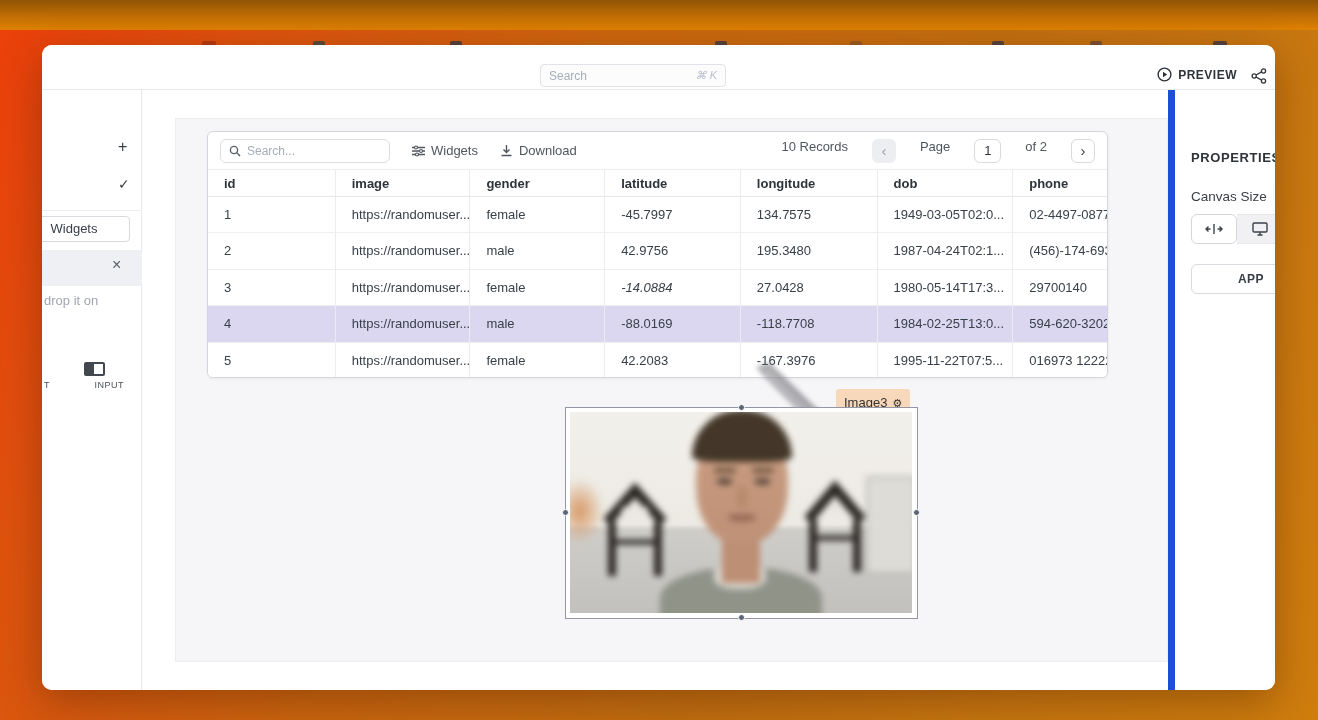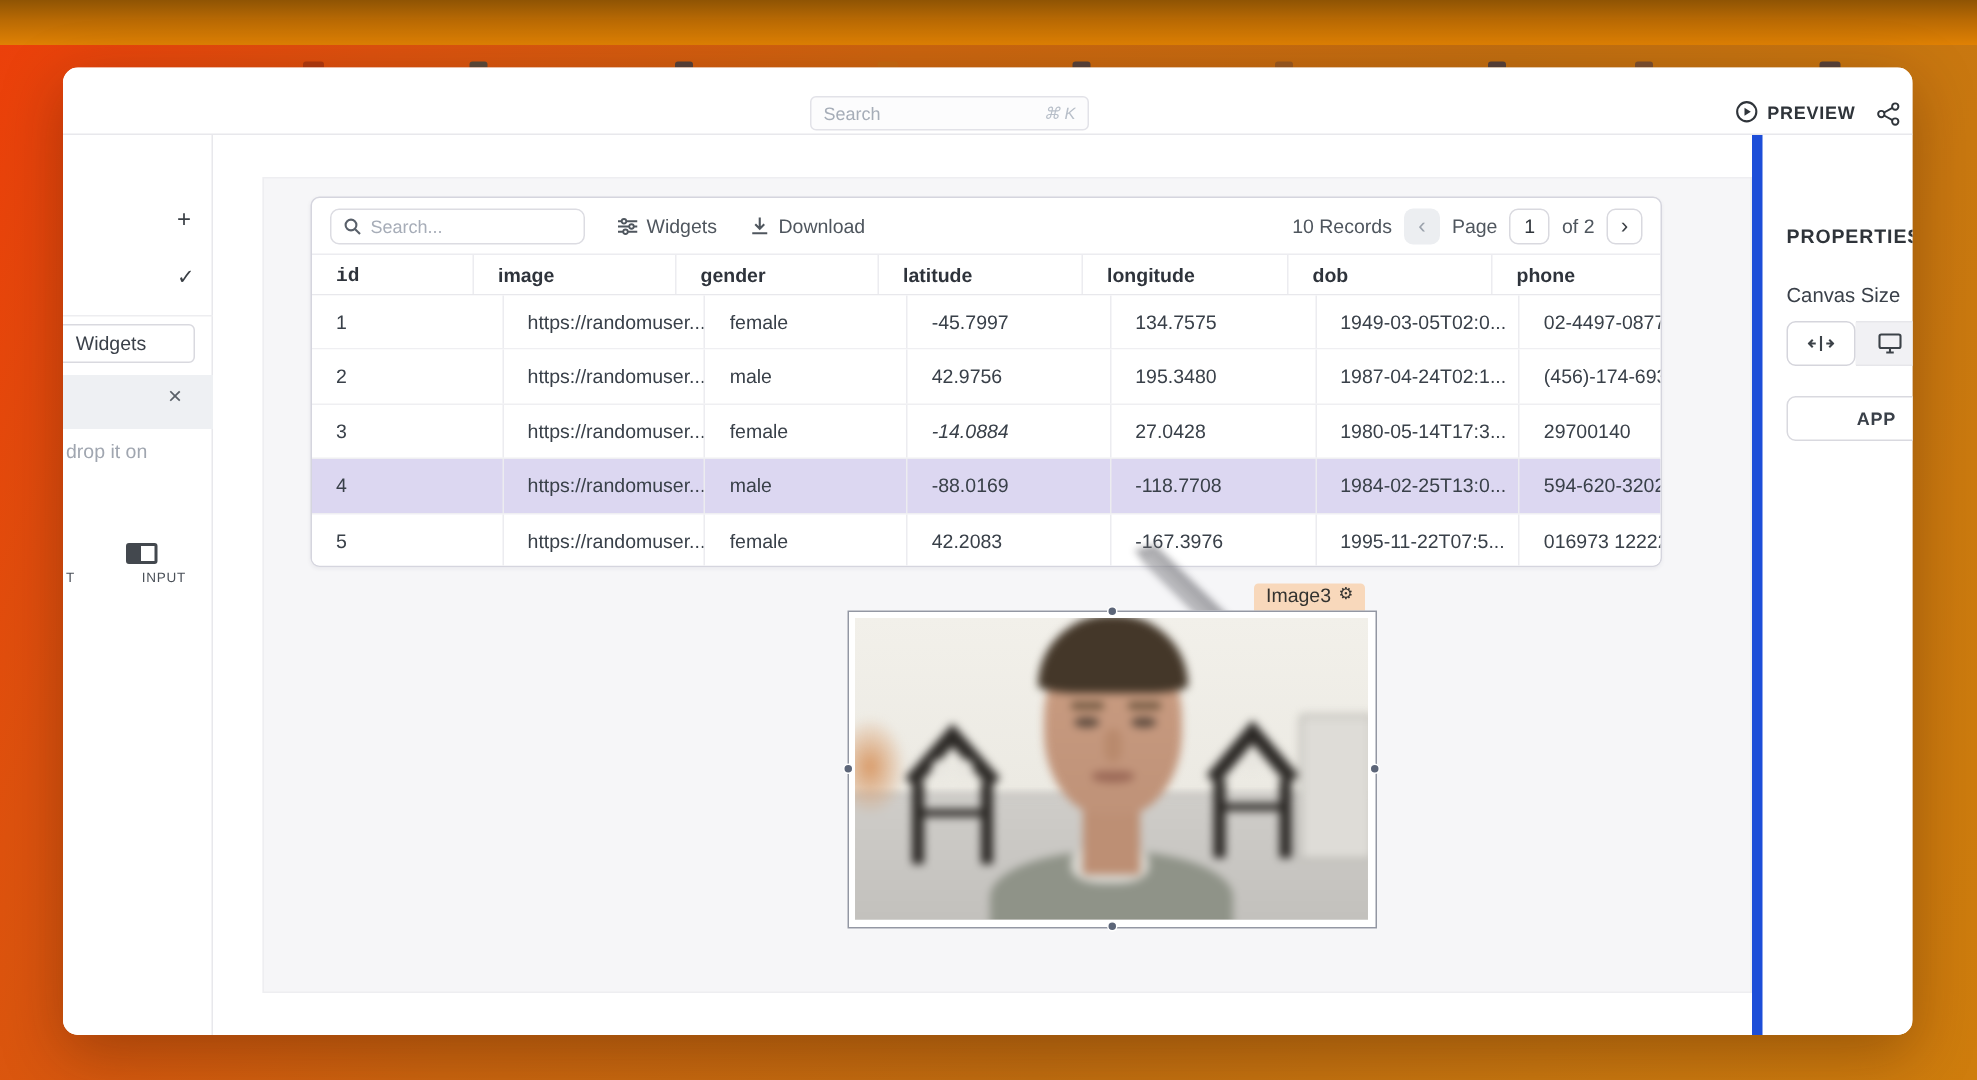--- a/index.html
+++ b/index.html
@@ -41,21 +41,21 @@
   
   .canvas { left:133px; top:73px; width:993px; height:544px; background:#f6f6f8; border:1px solid #eeeef1; }
 
   
   .tblwidget { left:165px; top:86px; width:901px; height:247px; background:#fff; border:1px solid #d5d5de;
     border-radius:6px; box-shadow:0 1px 3px rgba(30,30,60,.06); overflow:hidden; }
   .tbar { left:0; top:0; width:100%; height:37px; display:flex; align-items:center; padding:0 12px; gap:22px; }
   .tsearch { width:170px; height:24px; border:1px solid #dcdce2; border-radius:6px; display:flex; align-items:center;
     gap:6px; padding:0 8px; font-size:12px; color:#a7adb8; background:#fff; }
   .tbtn { display:flex; align-items:center; gap:6px; font-size:13px; color:#4f565e; cursor:pointer; }
-  .pager { margin-left:auto; display:flex; align-items:center; gap:8px; font-size:13px; color:#4f565e; }
+  .pager { margin-left:auto; display:flex; gap:24px; font-size:13px; color:#4f565e; }
   .pbtn { width:24px; height:24px; border-radius:6px; display:flex; align-items:center; justify-content:center;
     font-size:15px; line-height:1; }
   .pbtn.prev { background:#eceef1; color:#9aa1ab; }
   .pbtn.next { background:#fff; border:1px solid #d9d9df; color:#3a3f45; }
   .pinput { width:27px; height:24px; border:1px solid #d9d9df; border-radius:6px; text-align:center;
     font-size:13px; color:#2f343a; font-family:"Liberation Sans",sans-serif; background:#fff; }
   .thead { display:flex; border-top:1px solid #ececf0; border-bottom:1px solid #e8e8ec; height:28px; }
   .th { font-size:13px; font-weight:700; color:#2e333b; padding:6px 0 0 16px; border-right:1px solid #ececf0;
     white-space:nowrap; overflow:hidden; }
   .th:last-child { border-right:none; }
@@ -63,21 +63,21 @@
   .tr.selected { background:#dcd7f1; }
   .td { font-size:13px; color:#394049; padding:10px 0 0 16px; border-right:1px solid #ececf0;
     white-space:nowrap; overflow:hidden; }
   .td:last-child { border-right:none; }
 
   
   .cursor-streak { left:712px; top:318px; filter:blur(2.5px); opacity:.6; }
 
   
   .img-tag { left:794px; top:344px; height:21px; background:#f8d8bb; border-radius:3px; display:flex;
-    align-items:flex-start; gap:5px; padding:0 8px; font-size:13px; color:#33322f; }
+    align-items:flex-end; gap:5px; padding:0 8px; font-size:13px; color:#33322f; }
   .img-frame { left:523px; top:362px; width:353px; height:212px; background:#fff; border:1.5px solid #9397a3; }
   .handle { width:7px; height:7px; border-radius:50%; background:#5c6578; border:1px solid #fff; }
   .photo { left:4px; top:4px; width:342px; height:201px; overflow:hidden; background:linear-gradient(180deg,#f2f0ea 0%,#eceae3 56%,#c9c7c3 60%,#c6c4c0 100%); }
   .photo-layers { position:absolute; inset:-6px; filter:blur(3px); }
   .ph { position:absolute; }
 
   
   .props { left:1126px; top:45px; width:107px; height:600px; background:#fff; border-left:7px solid #1d4ed8; }
   .props-title { left:16px; top:60px; font-size:13px; font-weight:700; letter-spacing:.6px; color:#2f343a; }
   .canvas-size-label { left:16px; top:99px; font-size:13.5px; color:#3a4049; }
@@ -182,21 +182,21 @@
       <div class="pager">
         <span>10 Records</span>
         <span class="pbtn prev">‹</span>
         <span>Page</span>
         <input class="pinput" value="1" style="">
         <span>of 2</span>
         <span class="pbtn next">›</span>
       </div>
     </div>
     <div class="thead">
-        <div class="th" style="width: 108px; font-family: Liberation Mono, monospace;">id</div>
+        <div class="th" style="width: 128px;">id</div>
         <div class="th" style="width: 135px;">image</div>
         <div class="th" style="width: 135px;">gender</div>
         <div class="th" style="width: 136px;">latitude</div>
         <div class="th" style="width: 137px;">longitude</div>
         <div class="th" style="width: 136px;">dob</div>
         <div class="th" style="width: 94px;">phone</div>
       </div>
     <div>
         <div class="tr">
           <div class="td" style="width: 128px;">1</div>

